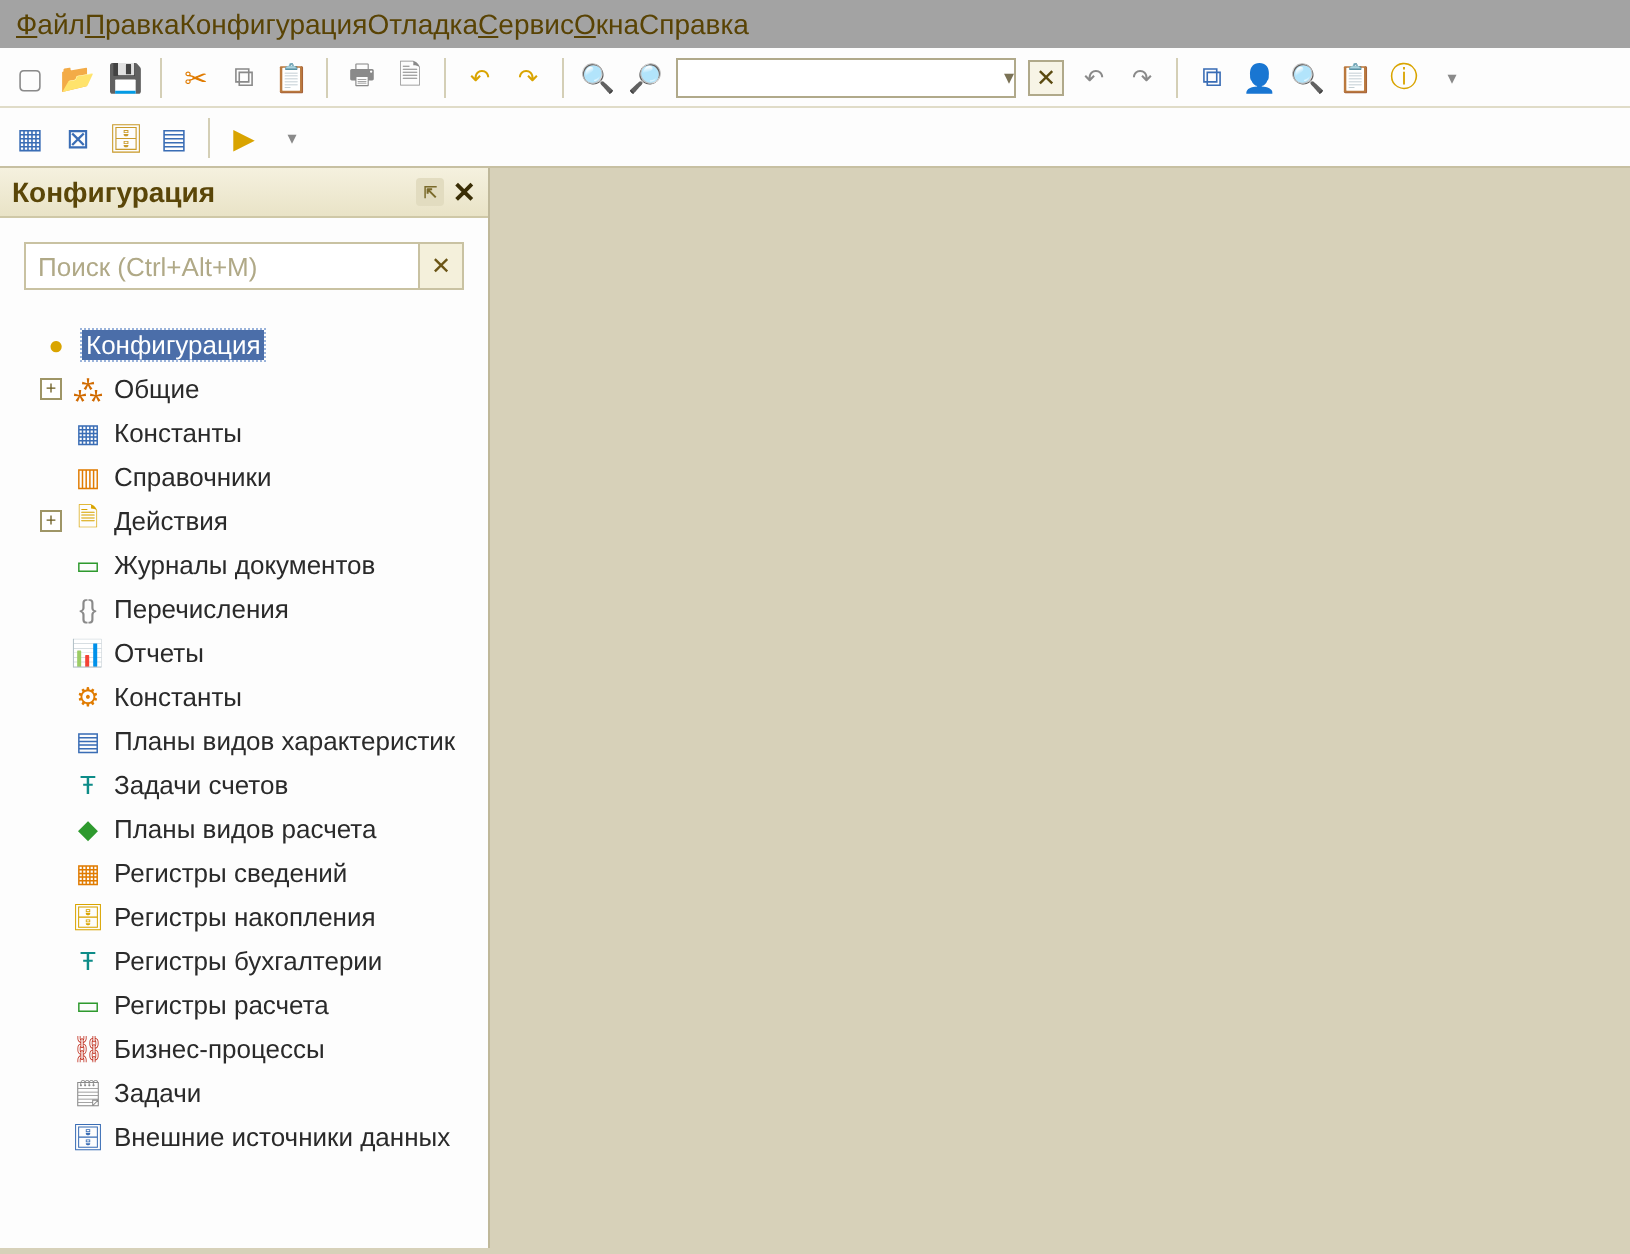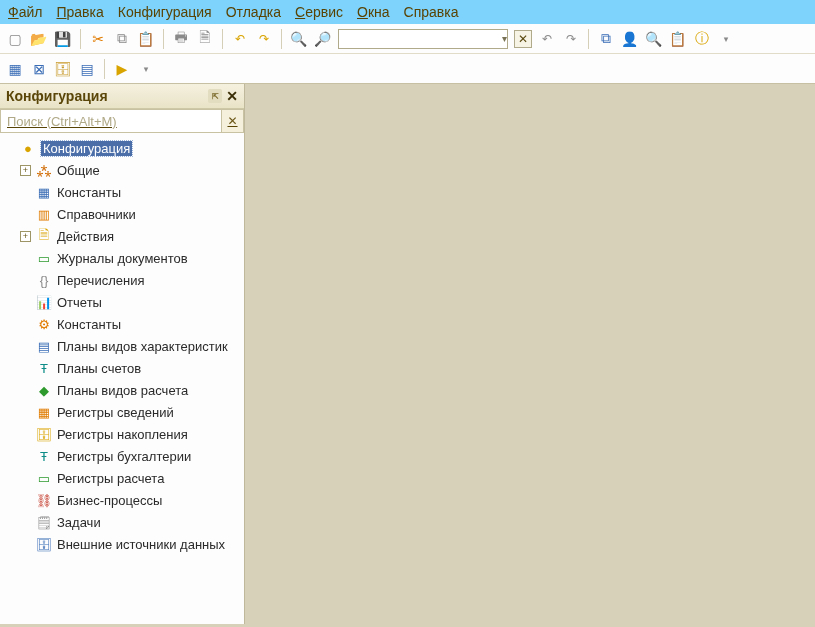--- a/index.html
+++ b/index.html
@@ -7,23 +7,22 @@
     font-family: Arial, sans-serif;
     font-size: 13px;
     background: #d7d1b9;
     width: 815px;
     height: 627px;
     overflow: hidden;
     color: #594304;
   }
   .menubar {
     display: flex;
-    background: #7dd3fc;
+    background: #a3a3a3;
     padding: 4px 8px;
-    gap: 14px;
     font-size: 14px;
   }
   .menubar .menu-item { cursor: default; }
   .menubar .menu-item .u { text-decoration: underline; }
   .toolbar {
     display: flex;
     align-items: center;
     background: #fdfdfd;
     border-bottom: 1px solid #e0dcc8;
     padding: 4px 6px;
@@ -116,23 +115,22 @@
     padding: 4px 6px;
     gap: 6px;
     border-bottom: 1px solid #e7e2cb;
     font-size: 13px;
     color: #6b5516;
   }
   .panel-actions .drop::after { content: " ▾"; font-size: 9px;}
   .panel-search {
     display: flex;
     border: 1px solid #c9c2a2;
-    margin: 0;
+    margin: 12px;
     height: 24px;
-    text-decoration: underline;
   }
   .panel-search input {
     flex: 1;
     border: none;
     outline: none;
     padding: 0 6px;
     font-size: 13px;
     color: #333;
   }
   .panel-search input::placeholder { color: #b0a987; }
@@ -321,21 +319,21 @@
         <span class="label">Константы</span>
       </div>
       <div class="tree-row child">
         <span class="exp blank"></span>
         <span class="icon ic-blue">▤</span>
         <span class="label">Планы видов характеристик</span>
       </div>
       <div class="tree-row child">
         <span class="exp blank"></span>
         <span class="icon ic-teal">Ŧ</span>
-        <span class="label">Планы счетов</span>
+        <span class="label">Задачи счетов</span>
       </div>
       <div class="tree-row child">
         <span class="exp blank"></span>
         <span class="icon ic-green">◆</span>
         <span class="label">Планы видов расчета</span>
       </div>
       <div class="tree-row child">
         <span class="exp blank"></span>
         <span class="icon ic-orange">▦</span>
         <span class="label">Регистры сведений</span>

